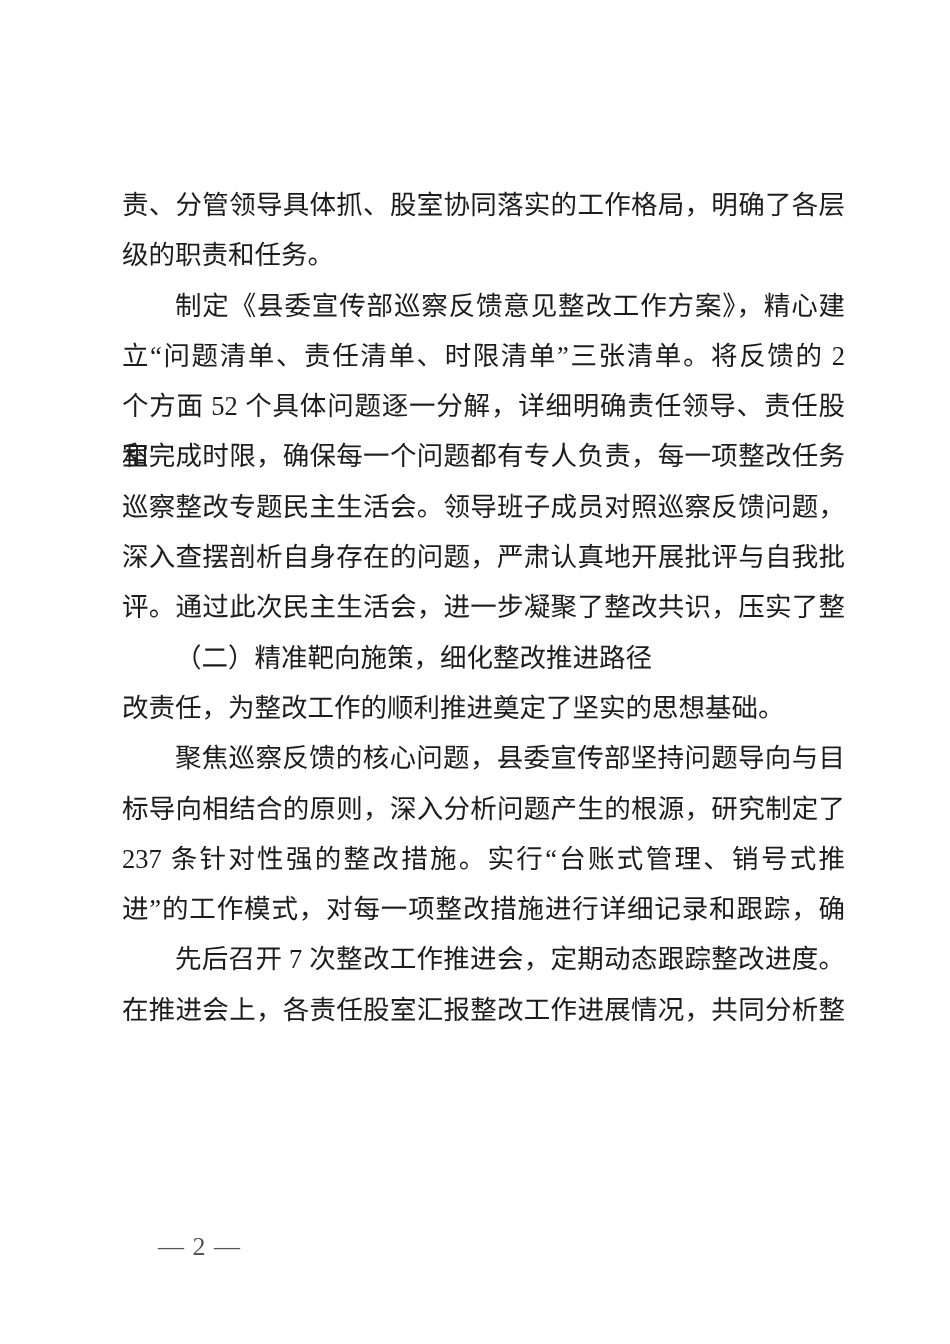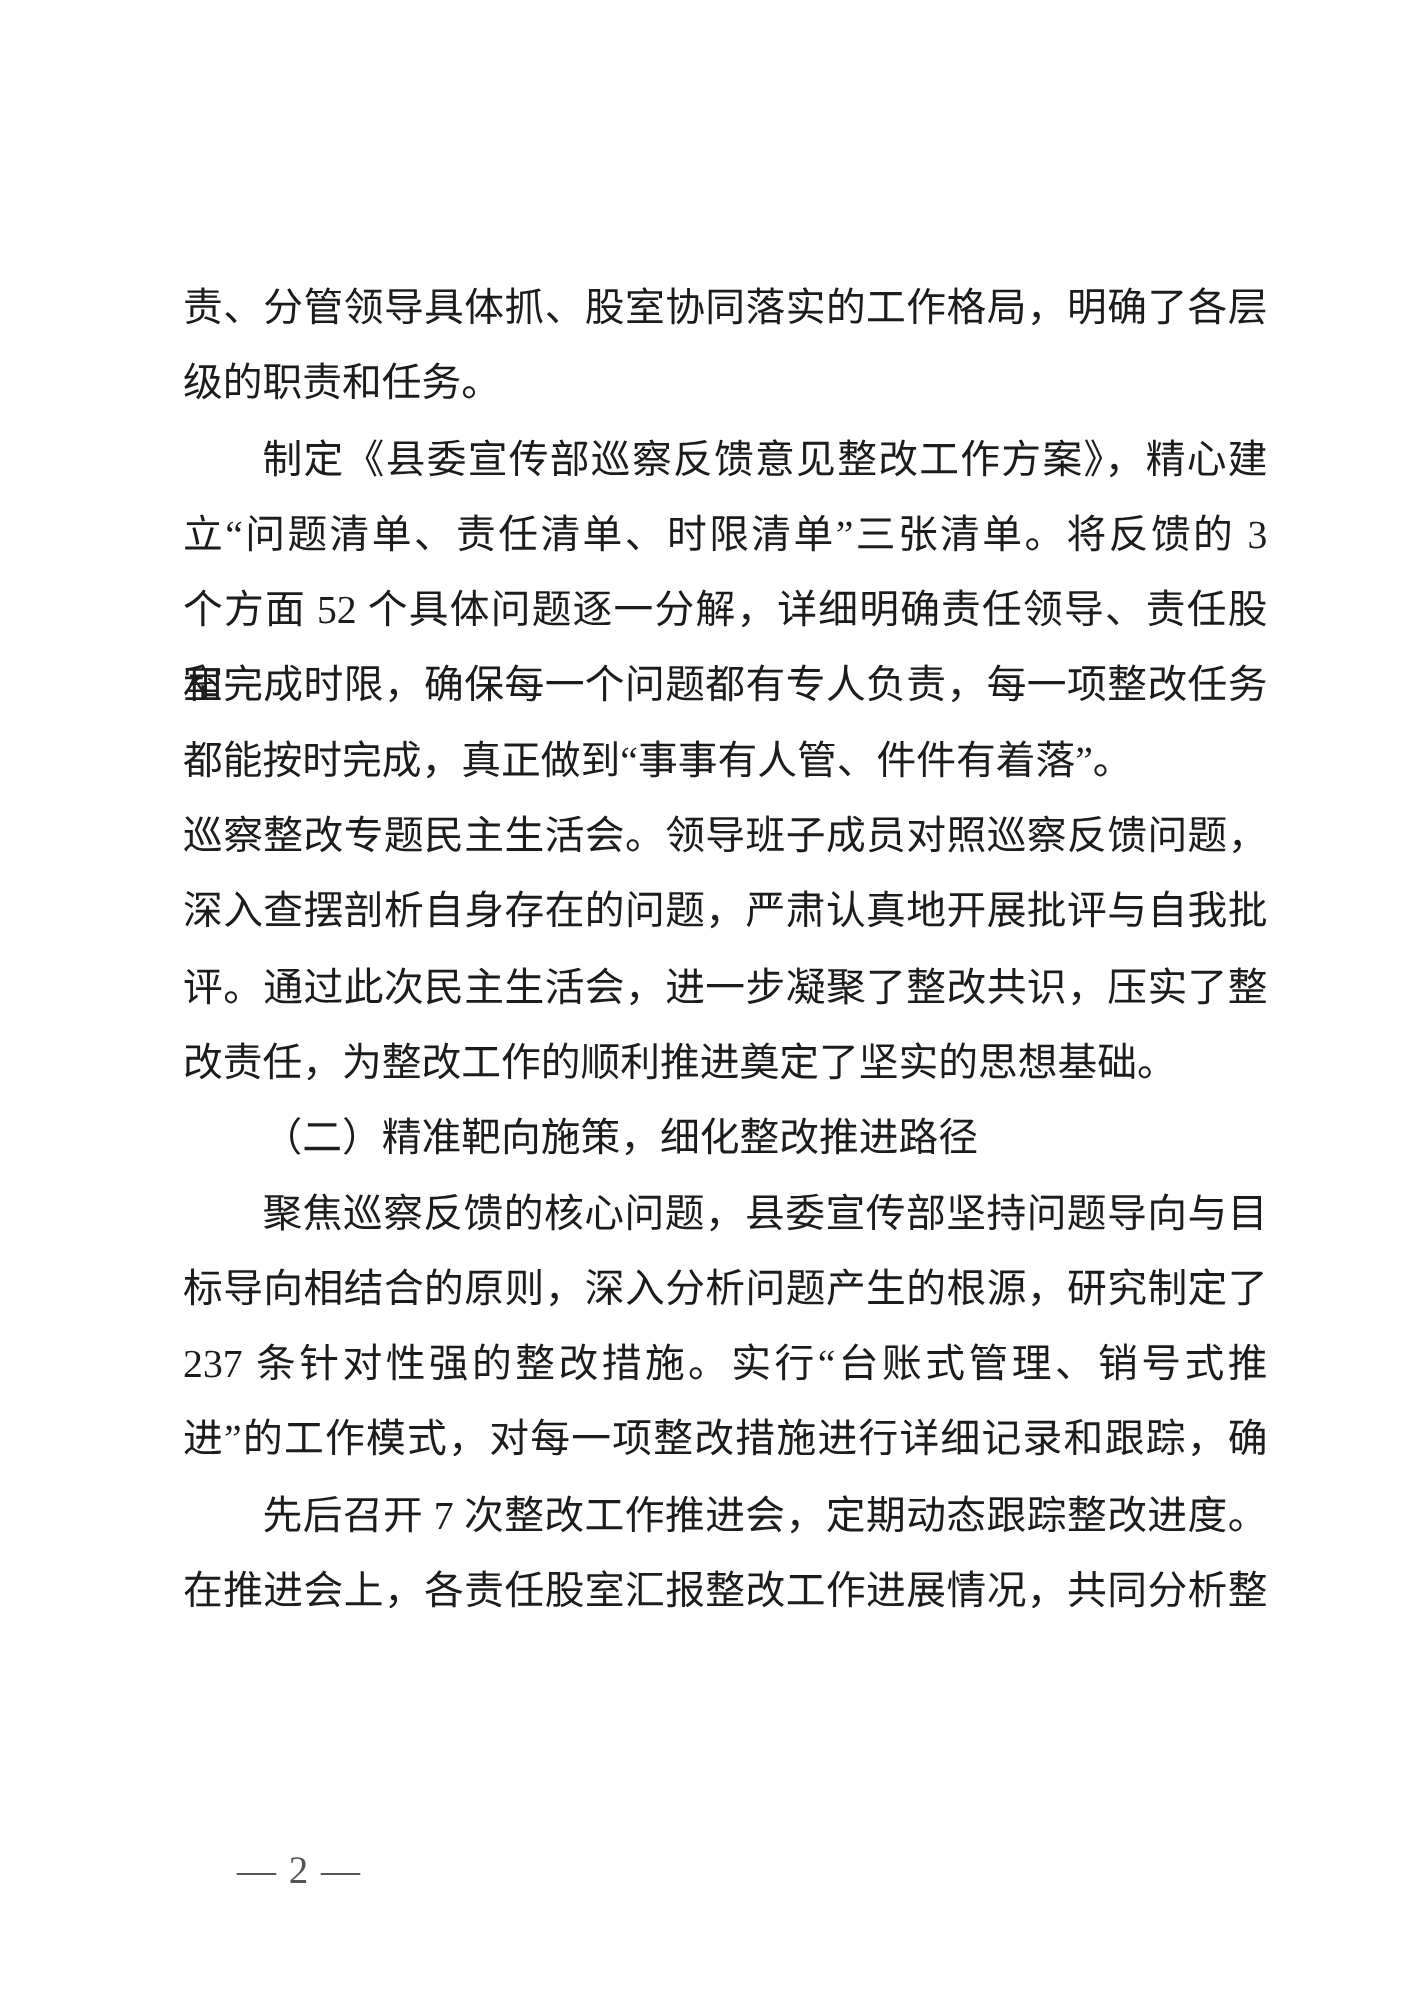--- a/index.html
+++ b/index.html
@@ -55,29 +55,28 @@
   }
 </style>
 </head>
 <body>
 
 <div class="page">
   <div class="body-text">
     <div class="line fill">责、分管领导具体抓、股室协同落实的工作格局，明确了各层</div>
     <div class="line end">级的职责和任务。</div>
     <div class="line indent fill">制定《县委宣传部巡察反馈意见整改工作方案》，精心建</div>
-    <div class="line fill">立“问题清单、责任清单、时限清单”三张清单。将反馈的 3</div>
+    <div class="line fill">立“问题清单、责任清单、时限清单”三张清单。将反馈的 2</div>
     <div class="line fill">个方面 52 个具体问题逐一分解，详细明确责任领导、责任股室</div>
     <div class="line fill">和完成时限，确保每一个问题都有专人负责，每一项整改任务</div>
-    <div class="line end">都能按时完成，真正做到“事事有人管、件件有着落”。</div>
     <div class="line fill">巡察整改专题民主生活会。领导班子成员对照巡察反馈问题，</div>
     <div class="line fill">深入查摆剖析自身存在的问题，严肃认真地开展批评与自我批</div>
     <div class="line fill">评。通过此次民主生活会，进一步凝聚了整改共识，压实了整</div>
+    <div class="line indent heading">（二）精准靶向施策，细化整改推进路径</div>
     <div class="line end">改责任，为整改工作的顺利推进奠定了坚实的思想基础。</div>
-    <div class="line indent heading">（二）精准靶向施策，细化整改推进路径</div>
     <div class="line indent fill">聚焦巡察反馈的核心问题，县委宣传部坚持问题导向与目</div>
     <div class="line fill">标导向相结合的原则，深入分析问题产生的根源，研究制定了</div>
     <div class="line fill">237 条针对性强的整改措施。实行“台账式管理、销号式推</div>
     <div class="line fill">进”的工作模式，对每一项整改措施进行详细记录和跟踪，确</div>
     <div class="line indent fill">先后召开 7 次整改工作推进会，定期动态跟踪整改进度。</div>
     <div class="line fill">在推进会上，各责任股室汇报整改工作进展情况，共同分析整</div>
   </div>
 
   <div class="page-footer">— 2 —</div>
 </div>

